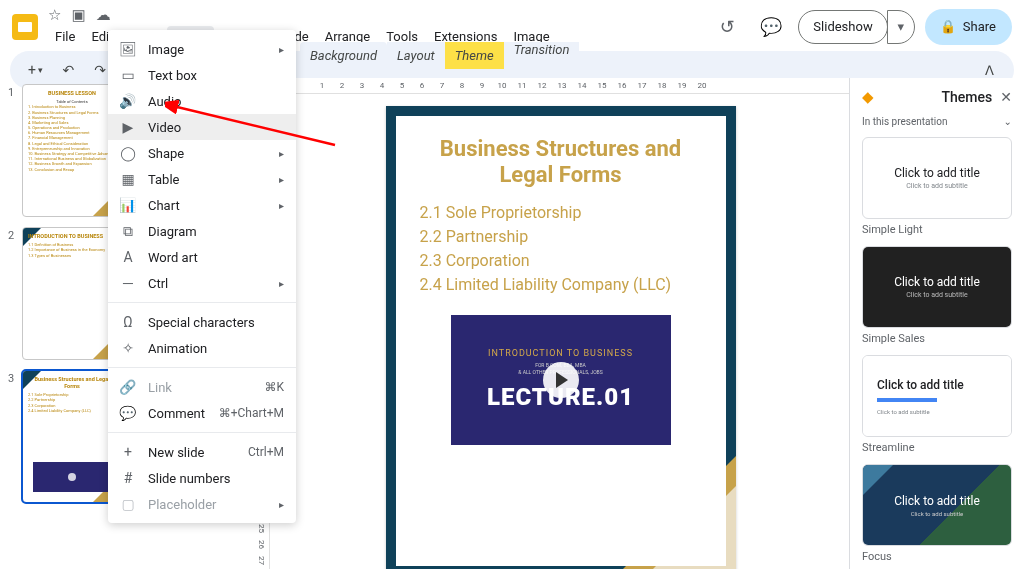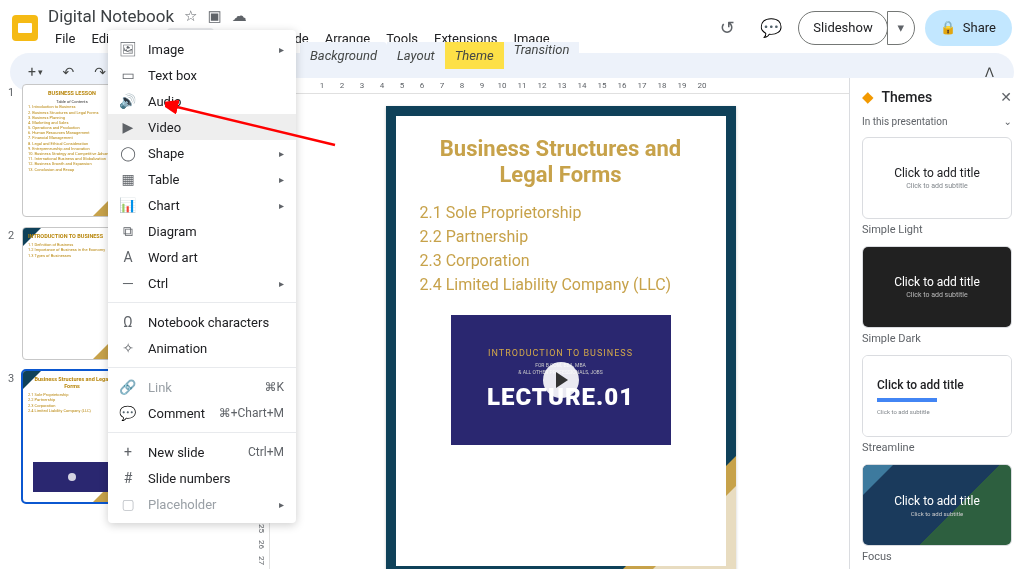--- a/index.html
+++ b/index.html
@@ -67,21 +67,21 @@
 .dd-label { flex:1; }
 .dd-arrow { color:#5f6368; font-size:10px; }
 .dd-shortcut { color:#5f6368; font-size:12px; }
 .dd-sep { height:1px; background:#e8eaed; margin: 6px 0; }
 
 .arrow-annot { position:absolute; top:100px; left:165px; z-index:200; pointer-events:none; }
 
 .themes-panel { width: 175px; border-left: 1px solid #dadce0; background:#fff; padding: 10px 12px; overflow-y:auto; }
 .themes-header { display:flex; align-items:center; gap:8px; margin-bottom: 10px; }
 .themes-header .t-icon { color:#f29900; font-size:15px; }
-.themes-header .t-title { flex:1; font-size:14px; font-weight:500; }
+.themes-header .t-title { flex:1; font-size:14px; font-weight:500;text-align:right; }
 .themes-header .t-close { color:#5f6368; cursor:pointer; font-size:14px; }
 .themes-sub { display:flex; justify-content:space-between; align-items:center; font-size:10px; color:#5f6368; margin-bottom:10px; cursor:pointer;}
 .theme-card { width: 150px; border:1px solid #dadce0; border-radius:6px; margin-bottom:4px; overflow:hidden; cursor:pointer; }
 .theme-preview { height: 80px; display:flex; flex-direction:column; align-items:center; justify-content:center; font-size:11px; }
 .theme-preview .tp-title { font-size:12px; }
 .theme-preview .tp-sub { font-size:7px; color:#80868b; margin-top:2px; }
 .theme-name { font-size:11px; color:#5f6368; margin-bottom:10px; }
 .tp-dark { background:#212121; color:#fff; }
 .tp-dark .tp-sub { color:#bbb; }
 .tp-stream { background:#fff; align-items:flex-start; padding:14px; }
@@ -94,21 +94,20 @@
 </style>
 </head>
 <body>
 
 <div class="header">
   <div class="logo">
       <div class="logo-inner"></div>
     </div>
   <div class="title-area">
     <div class="title-row">
-      <span class="doc-title">Digital Notebook</span>
       <span class="star-icon">☆</span>
       <span class="move-icon">▣</span>
       <span class="cloud-icon">☁</span>
     </div>
     <div class="menu-row" id="menubar">
         <div class="menu-item">File</div>
         <div class="menu-item">Edit</div>
         <div class="menu-item">View</div>
         <div class="menu-item active">Insert</div>
         <div class="menu-item">Format</div>
@@ -303,21 +302,21 @@
         </div>
       </div>
     <div class="theme-name">Simple Light</div>
 
     <div class="theme-card">
         <div class="theme-preview tp-dark">
           <div class="tp-title">Click to add title</div>
           <div class="tp-sub">Click to add subtitle</div>
         </div>
       </div>
-    <div class="theme-name">Simple Dark</div>
+    <div class="theme-name">Simple Sales</div>
 
     <div class="theme-card">
         <div class="theme-preview tp-stream">
           <div class="tp-title">Click to add title</div>
           <div class="tp-bar"></div>
           <div class="tp-sub">Click to add subtitle</div>
         </div>
       </div>
     <div class="theme-name">Streamline</div>
 
@@ -374,21 +373,21 @@
       <span class="dd-label">Word art</span>
     </div>
     <div class="dd-item">
       <span class="dd-icon">─</span>
       <span class="dd-label">Ctrl</span>
       <span class="dd-arrow">▸</span>
     </div>
     <div class="dd-sep"></div>
     <div class="dd-item">
       <span class="dd-icon">Ω</span>
-      <span class="dd-label">Notebook characters</span>
+      <span class="dd-label">Special characters</span>
     </div>
     <div class="dd-item">
       <span class="dd-icon">✧</span>
       <span class="dd-label">Animation</span>
     </div>
     <div class="dd-sep"></div>
     <div class="dd-item disabled">
       <span class="dd-icon">🔗</span>
       <span class="dd-label">Link</span>
       <span class="dd-shortcut">⌘K</span>

